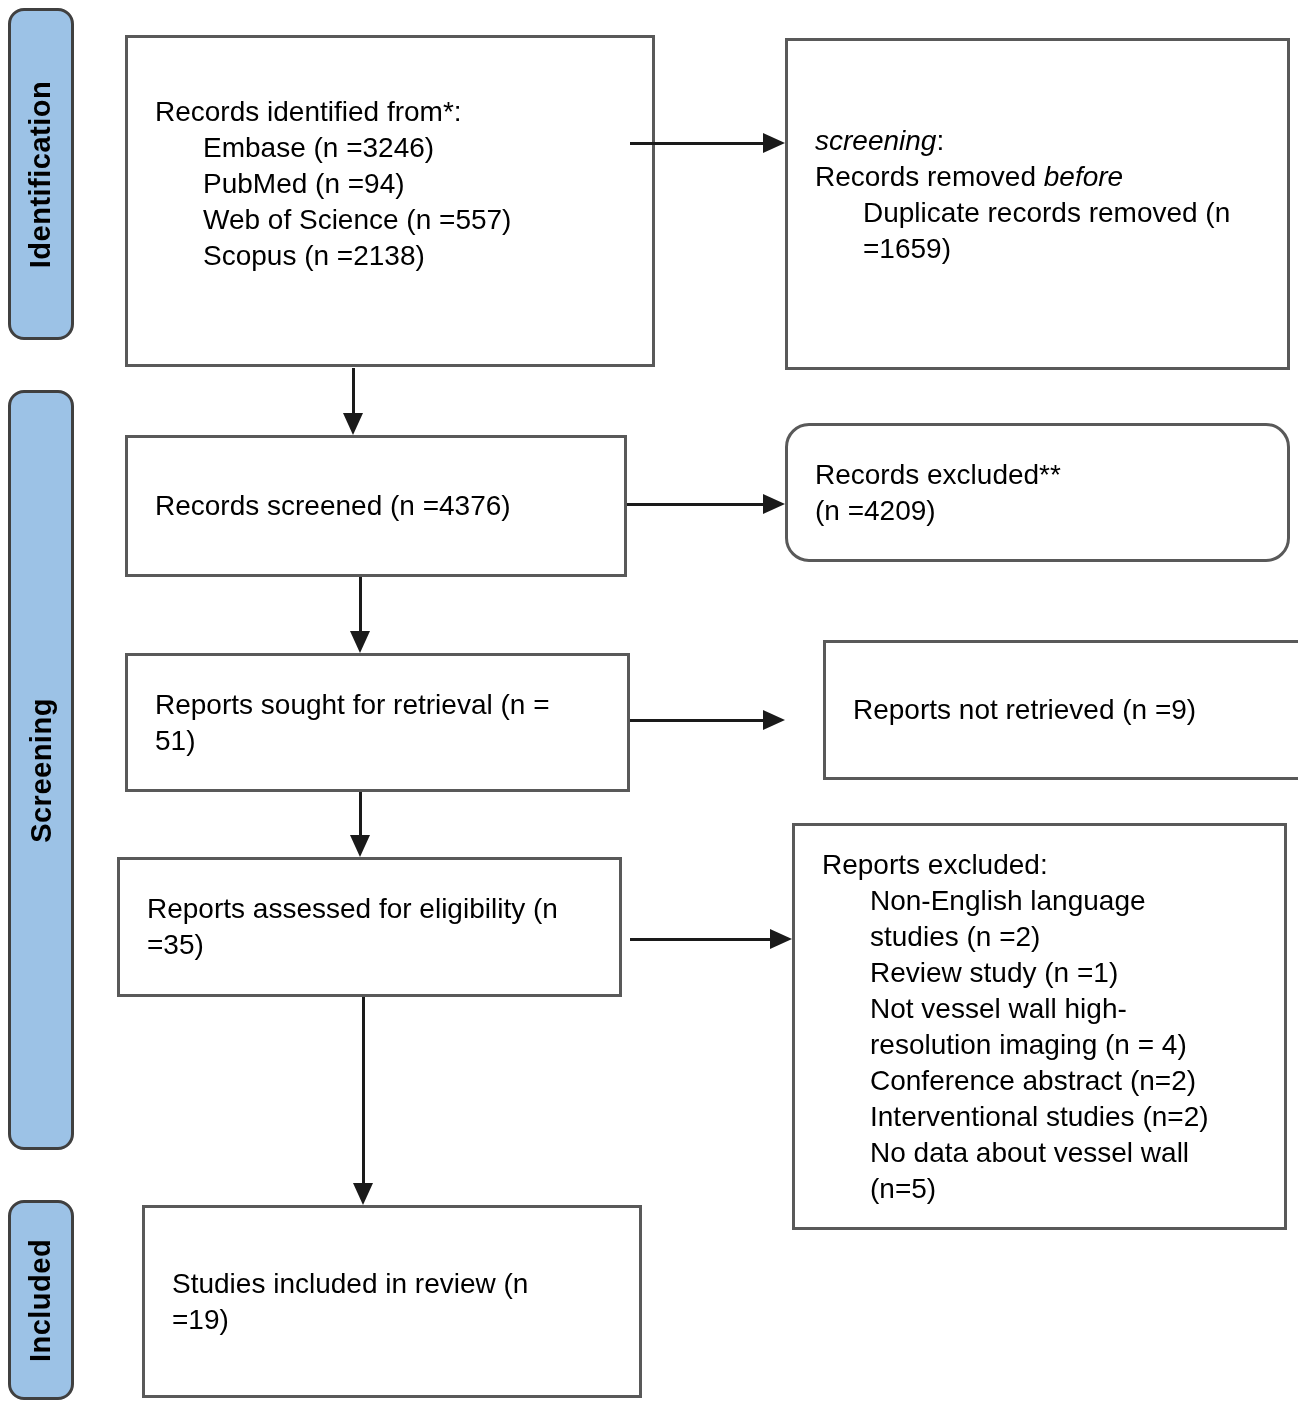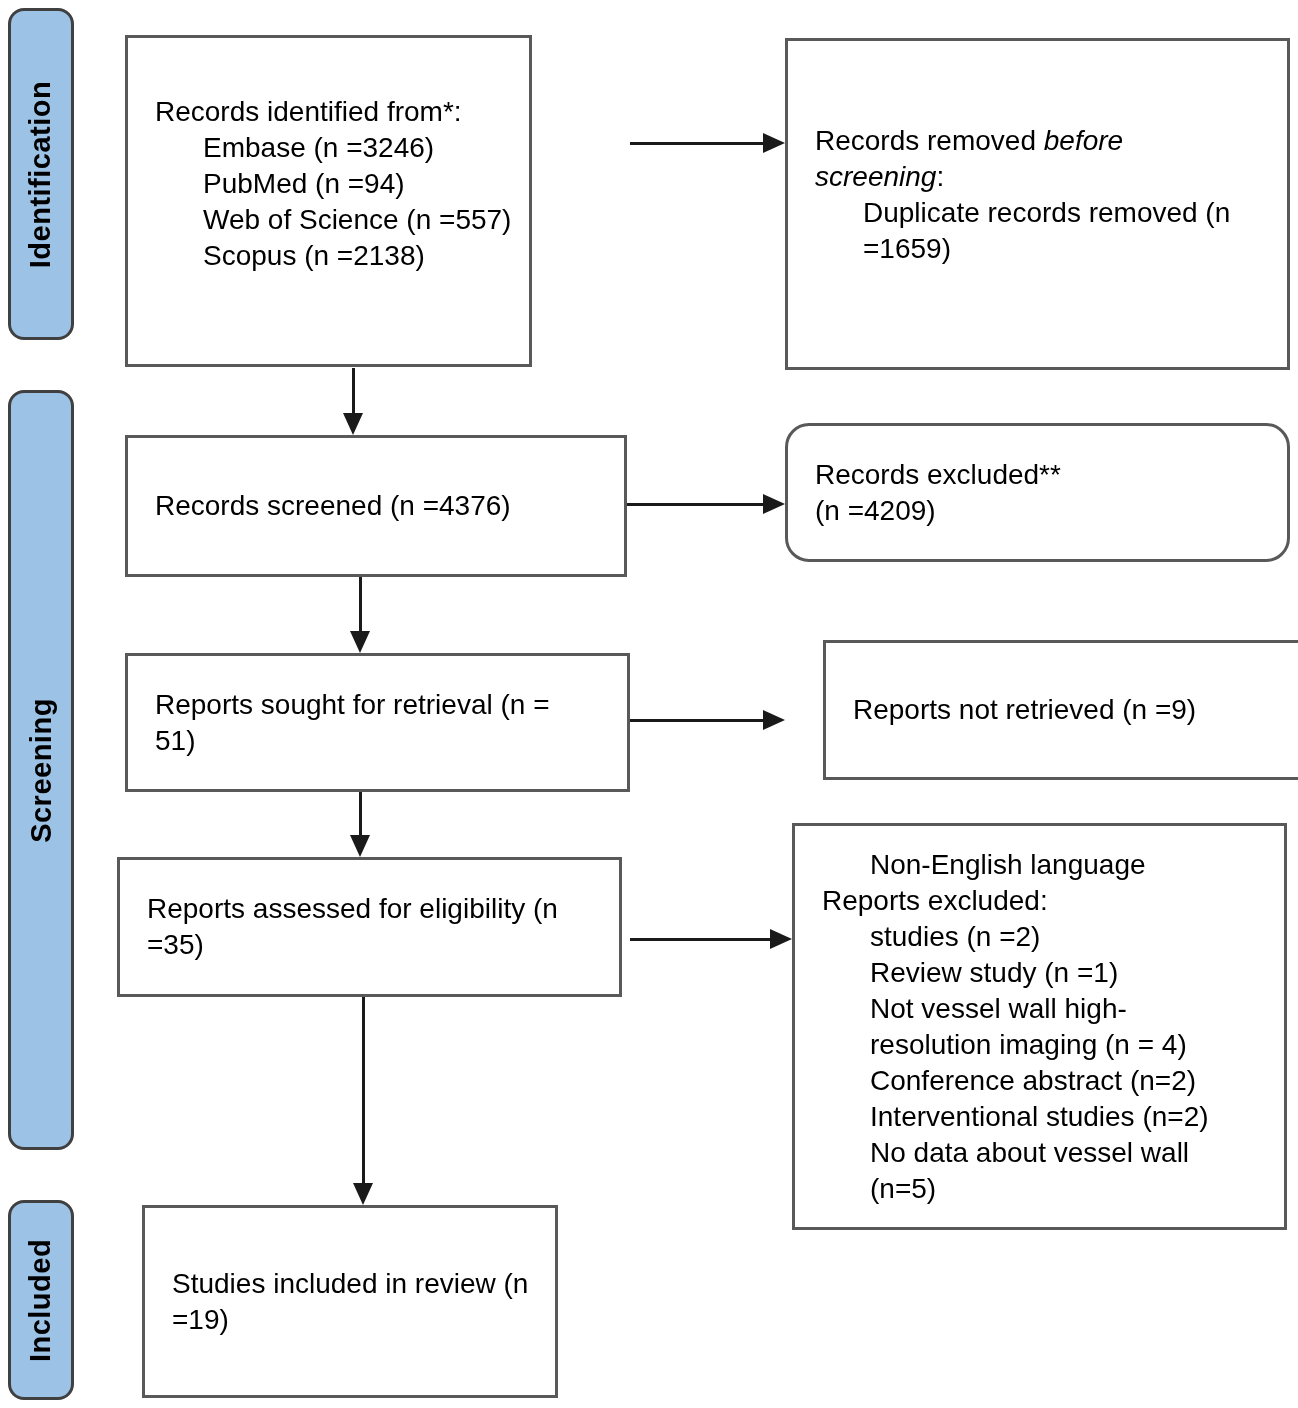--- a/index.html
+++ b/index.html
@@ -61,31 +61,31 @@
   <div class="stage" style="left:8px; top:8px; width:66px; height:332px;">
     <div class="stage-label">Identification</div>
   </div>
   <div class="stage" style="left:8px; top:390px; width:66px; height:760px;">
     <div class="stage-label">Screening</div>
   </div>
   <div class="stage" style="left:8px; top:1200px; width:66px; height:200px;">
     <div class="stage-label">Included</div>
   </div>
 
-  <div class="box" style="left:125px; top:35px; width:407px; height:332px; padding-bottom:34px;">
+  <div class="box" style="left:125px; top:35px; width:530px; height:332px; padding-bottom:34px;">
     <div class="line">Records identified from*:</div>
     <div class="line indent">Embase (n =3246)</div>
     <div class="line indent">PubMed (n =94)</div>
     <div class="line indent">Web of Science (n =557)</div>
     <div class="line indent">Scopus (n =2138)</div>
   </div>
 
   <div class="box" style="left:785px; top:38px; width:505px; height:332px; padding-bottom:18px;">
+    <div class="line"><i>screening</i><span>:</span></div>
     <div class="line"><span>Records removed </span><i>before</i></div>
-    <div class="line"><i>screening</i><span>:</span></div>
     <div class="line indent">Duplicate records removed (n</div>
     <div class="line indent">=1659)</div>
   </div>
 
   <div class="box" style="left:125px; top:435px; width:502px; height:142px;">
     <div class="line">Records screened (n =4376)</div>
   </div>
 
   <div class="box" style="left:785px; top:423px; width:505px; height:139px;border-radius:24px;">
     <div class="line">Records excluded**</div>
@@ -100,33 +100,33 @@
   <div class="box" style="left:823px; top:640px; width:505px; height:140px;">
     <div class="line">Reports not retrieved (n =9)</div>
   </div>
 
   <div class="box" style="left:117px; top:857px; width:505px; height:140px;">
     <div class="line">Reports assessed for eligibility (n</div>
     <div class="line">=35)</div>
   </div>
 
   <div class="box" style="left:792px; top:823px; width:495px; height:407px;">
+    <div class="line">Reports excluded:</div>
     <div class="line indent">Non-English language</div>
-    <div class="line">Reports excluded:</div>
     <div class="line indent">studies (n =2)</div>
     <div class="line indent">Review study (n =1)</div>
     <div class="line indent">Not vessel wall high-</div>
     <div class="line indent">resolution imaging (n = 4)</div>
     <div class="line indent">Conference abstract (n=2)</div>
     <div class="line indent">Interventional studies (n=2)</div>
     <div class="line indent">No data about vessel wall</div>
     <div class="line indent">(n=5)</div>
   </div>
 
-  <div class="box" style="left:142px; top:1205px; width:416px; height:193px;">
+  <div class="box" style="left:142px; top:1205px; width:500px; height:193px;">
     <div class="line">Studies included in review (n</div>
     <div class="line">=19)</div>
   </div>
 
   <div>
     <div class="vline" style="left:352px; top:368px; height:47px;"></div>
     <div class="head-down" style="left:343px; top:413px;"></div>
   </div>
   <div>
     <div class="vline" style="left:359px; top:577px; height:56px;"></div>

